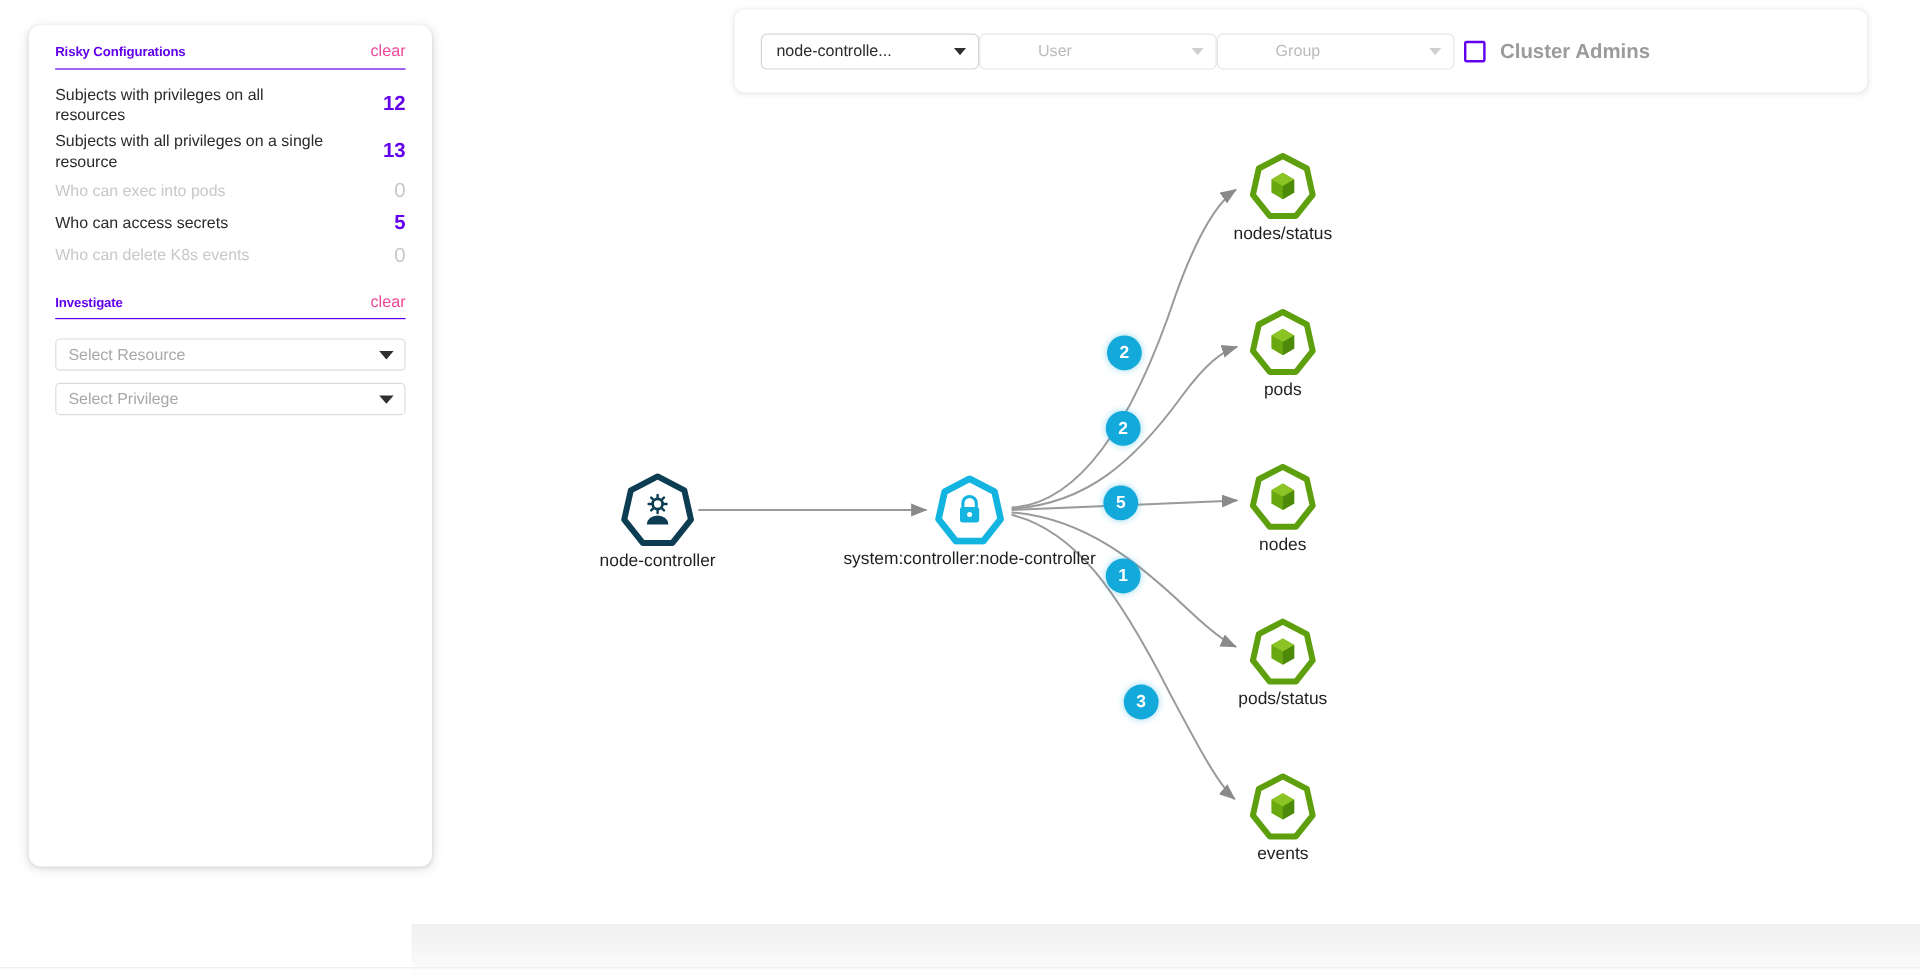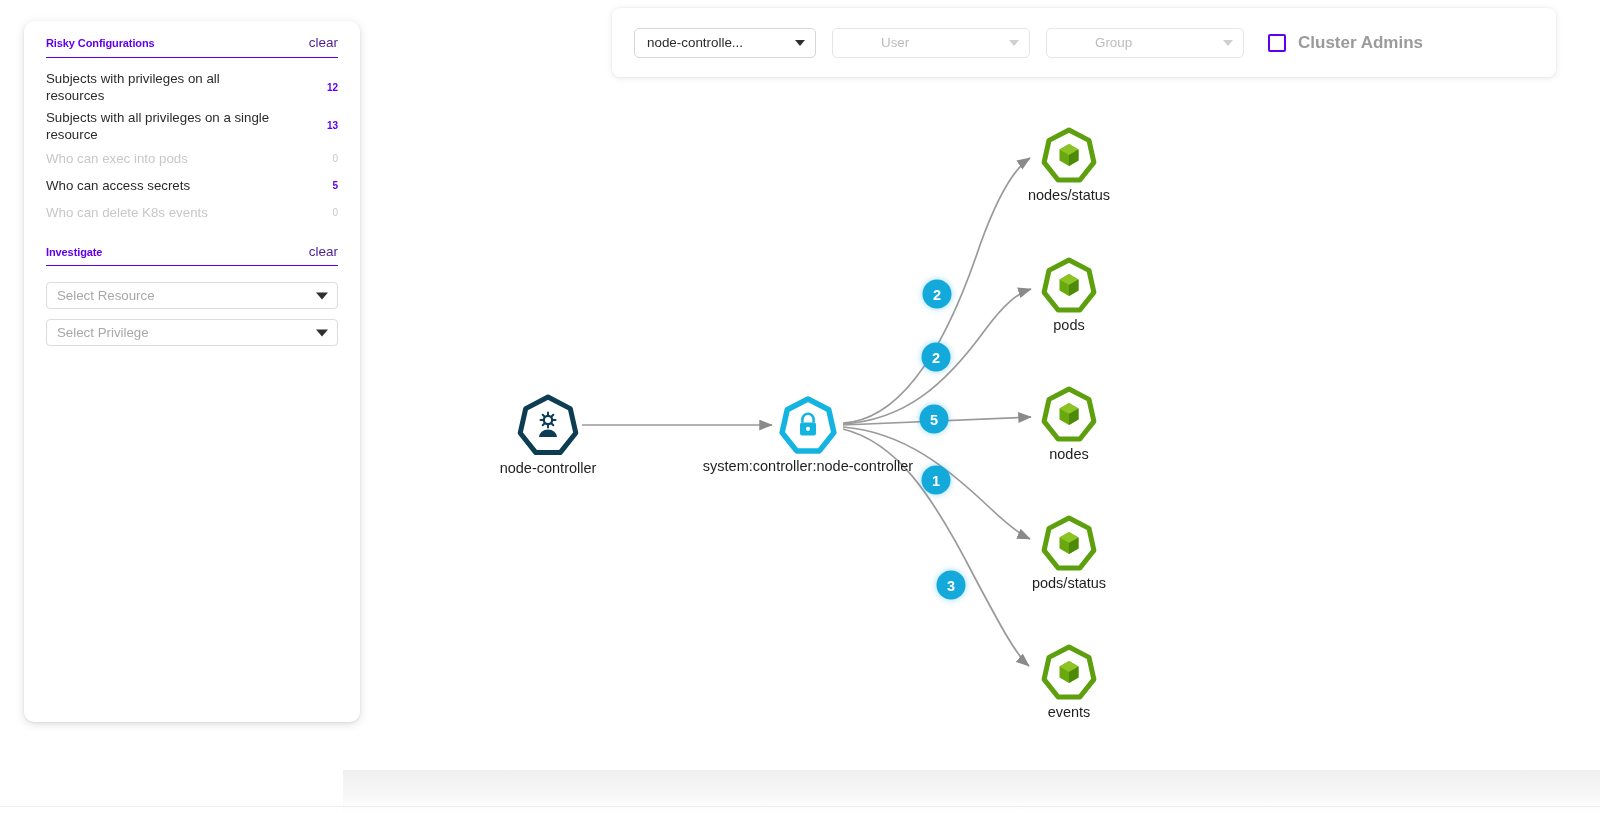--- a/index.html
+++ b/index.html
@@ -51,41 +51,41 @@
     border-bottom: 1.6px solid #6200ee;
   }
   .panel-title {
     font-size: 11px;
     font-weight: bold;
     color: #6200ee;
     letter-spacing: -0.1px;
   }
   .panel-clear {
     font-size: 13.5px;
-    color: #4c1d95;
+    color: #ec4899;
     cursor: pointer;
   }
 
   .risk-list { margin: 0 22px; padding-top: 10px; }
   .risk-row {
     display: flex;
     align-items: center;
     justify-content: space-between;
     min-height: 27px;
     padding: 2px 0;
     gap: 10px;
   }
   .risk-label {
     font-size: 13.3px;
     color: #2b2b2b;
     line-height: 1.3;
     max-width: 235px;
   }
   .risk-count {
-    font-size: 10px;
+    font-size: 17px;
     font-weight: bold;
     color: #6200ee;
     min-width: 18px;
     text-align: right;
   }
   .risk-row.zero .risk-label { color: #c8c8c8; }
   .risk-row.zero .risk-count { color: #c8c8c8; font-weight: normal; }
 
   .investigate-head {
     display: flex;
@@ -122,21 +122,21 @@
   .toolbar {
     position: absolute;
     left: 612px; top: 8px;
     width: 944px; height: 69px;
     background: #ffffff;
     border-radius: 8px;
     box-shadow: 0 1px 6px rgba(0,0,0,0.10), 0 0 0 1px rgba(0,0,0,0.02);
     display: flex;
     align-items: center;
     padding-left: 22px;
-    gap: 16px;
+    gap: 0;
   }
   .tsel {
     position: relative;
     height: 30px;
     border: 1px solid #d6d6d6;
     border-radius: 5px;
     background: #fff;
     display: flex;
     align-items: center;
     padding: 0 12px;

